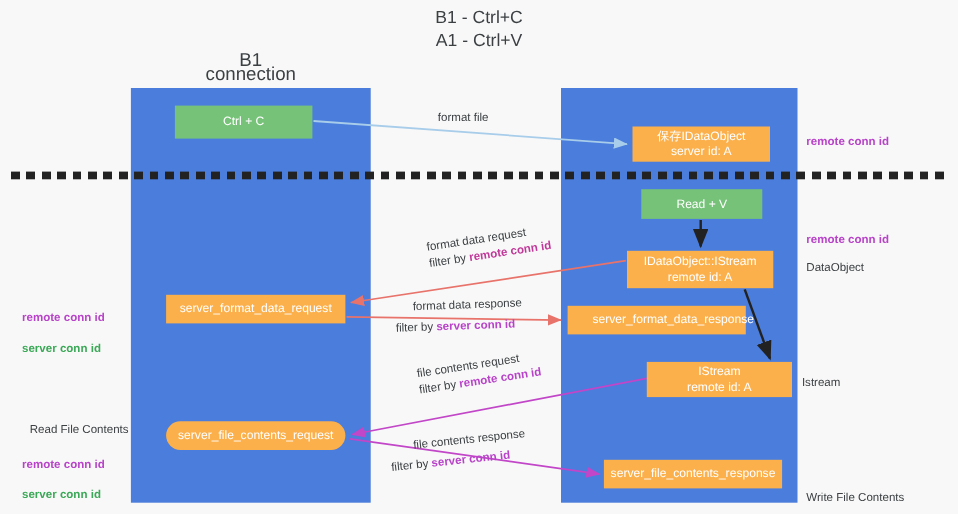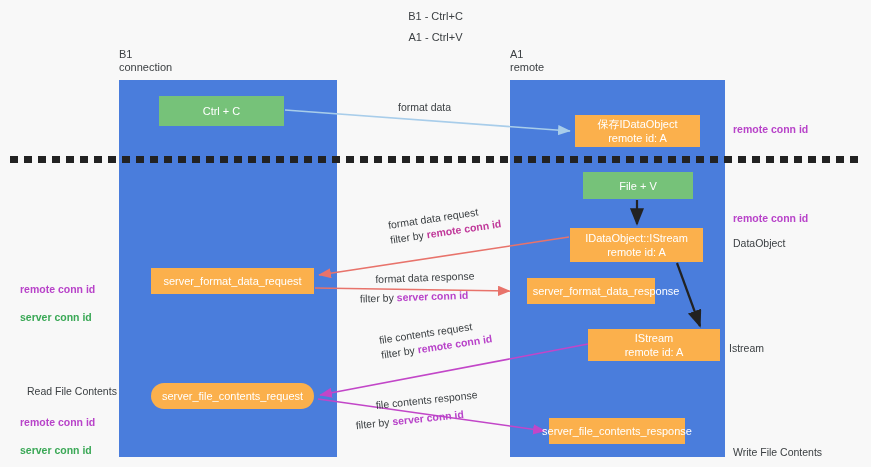--- a/index.html
+++ b/index.html
@@ -13,30 +13,30 @@
     background: #f8f8f8;
     font-family: "Liberation Sans", "DejaVu Sans", sans-serif;
     overflow: hidden;
   }
   .abs { position: absolute; }
 
   
   #title {
     left: 0; top: 6px; width: 871px;
     text-align: center;
-    font-size: 11px;
+    font-size: 16px;
     color: #3c4043;
     line-height: 21px;
     white-space: pre-line;
   }
 
   
   .col-head {
-    text-align: left;
-    font-size: 11px;
+    text-align: center;
+    font-size: 17px;
     color: #3c4043;
     line-height: 13px;
     white-space: pre-line;
   }
   #head-b1 { left: 119px; top: 48px; width: 218px; }
   #head-a1 { left: 510px; top: 48px; width: 215px; }
 
   
   .lane { background: #4a7ddc; }
   #lane-b1 { left: 119px; top: 80px; width: 218px; height: 377px; }
@@ -63,24 +63,24 @@
   .green  { background: #76c279; }
   .orange { background: #f9b councils; }
   .orange { background: #fbb04c; }
 
   
   #n-ctrlc   { left: 159px; top: 96px;  width: 125px; height: 30px; }
   #n-idobj   { left: 575px; top: 115px; width: 125px; height: 32px; }
   #n-ctrlv   { left: 583px; top: 172px; width: 110px; height: 27px; }
   #n-getdata { left: 570px; top: 228px; width: 133px; height: 34px; }
   #n-sfdreq  { left: 151px; top: 268px; width: 163px; height: 26px; }
-  #n-sfdresp { left: 527px; top: 278px; width: 128px; height: 26px; padding-left: 34px; }
+  #n-sfdresp { left: 516px; top: 278px; width: 162px; height: 26px; padding-left: 34px; }
   #n-istream { left: 588px; top: 329px; width: 132px; height: 32px; }
   #n-sfcreq  { left: 151px; top: 383px; width: 163px; height: 26px; border-radius: 13px; }
-  #n-sfcresp { left: 549px; top: 418px; width: 136px; height: 26px; }
+  #n-sfcresp { left: 549px; top: 418px; width: 162px; height: 26px; }
 
   
   .edge-label {
     font-size: 10.5px;
     color: #3c4043;
     line-height: 15px;
     white-space: nowrap;
   }
   .edge-label .hl-purple { color: #b843c9; font-weight: bold; }
   .edge-label .hl-red    { color: #c0399a; font-weight: bold; }
@@ -120,22 +120,20 @@
 <div id="canvas">
 
   <div class="abs" id="title">B1 - Ctrl+C
 A1 - Ctrl+V</div>
 
   <div class="abs lane" id="lane-b1"></div>
   <div class="abs lane" id="lane-a1"></div>
 
   <div class="abs col-head" id="head-b1">B1
 connection</div>
-  <div class="abs col-head" id="head-a1">A1
-remote</div>
 
   <svg class="abs" id="edges" viewBox="0 0 871 467" xmlns="http://www.w3.org/2000/svg">
     <defs>
       <marker id="ah-blue" markerWidth="9" markerHeight="9" refX="7.5" refY="3.2" orient="auto">
         <path d="M0,0 L8,3.2 L0,6.4 z" fill="#a8cdea"></path>
       </marker>
       <marker id="ah-red" markerWidth="9" markerHeight="9" refX="7.5" refY="3.2" orient="auto">
         <path d="M0,0 L8,3.2 L0,6.4 z" fill="#e8736b"></path>
       </marker>
       <marker id="ah-magenta" markerWidth="9" markerHeight="9" refX="7.5" refY="3.2" orient="auto">
@@ -158,33 +156,33 @@
 
     <line x1="588" y1="344" x2="320" y2="395" stroke="#c246c8" stroke-width="1.6" marker-end="url(#ah-magenta)"></line>
 
     <line x1="318" y1="399" x2="545" y2="431" stroke="#c246c8" stroke-width="1.6" marker-end="url(#ah-magenta)"></line>
   </svg>
 
   <div class="abs" id="divider"></div>
 
   <div class="abs node green" id="n-ctrlc">Ctrl + C</div>
   <div class="abs node orange" id="n-idobj">保存IDataObject
-remote id: A</div>
-  <div class="abs node green" id="n-ctrlv">File + V</div>
+server id: A</div>
+  <div class="abs node green" id="n-ctrlv">Read + V</div>
   <div class="abs node orange" id="n-getdata">IDataObject::IStream
 remote id: A</div>
   <div class="abs node orange" id="n-sfdreq">server_format_data_request</div>
   <div class="abs node orange" id="n-sfdresp">server_format_data_response</div>
   <div class="abs node orange" id="n-istream">IStream
 remote id: A</div>
   <div class="abs node orange" id="n-sfcreq">server_file_contents_request</div>
   <div class="abs node orange" id="n-sfcresp">server_file_contents_response</div>
 
   <div class="abs edge-label" id="l-formatlist">
-    <div>format data</div>
+    <div>format file</div>
   </div>
 
   <div class="abs edge-label" id="l-fdreq">
     <div>format data request</div>
     <div><span>filter by </span><span class="hl-red">remote conn id</span></div>
   </div>
 
   <div class="abs edge-label" id="l-fdresp">
     <div>format data response</div>
     <div style="margin-top:4px;margin-left:-16px"><span>filter by </span><span class="hl-purple">server conn id</span></div>

